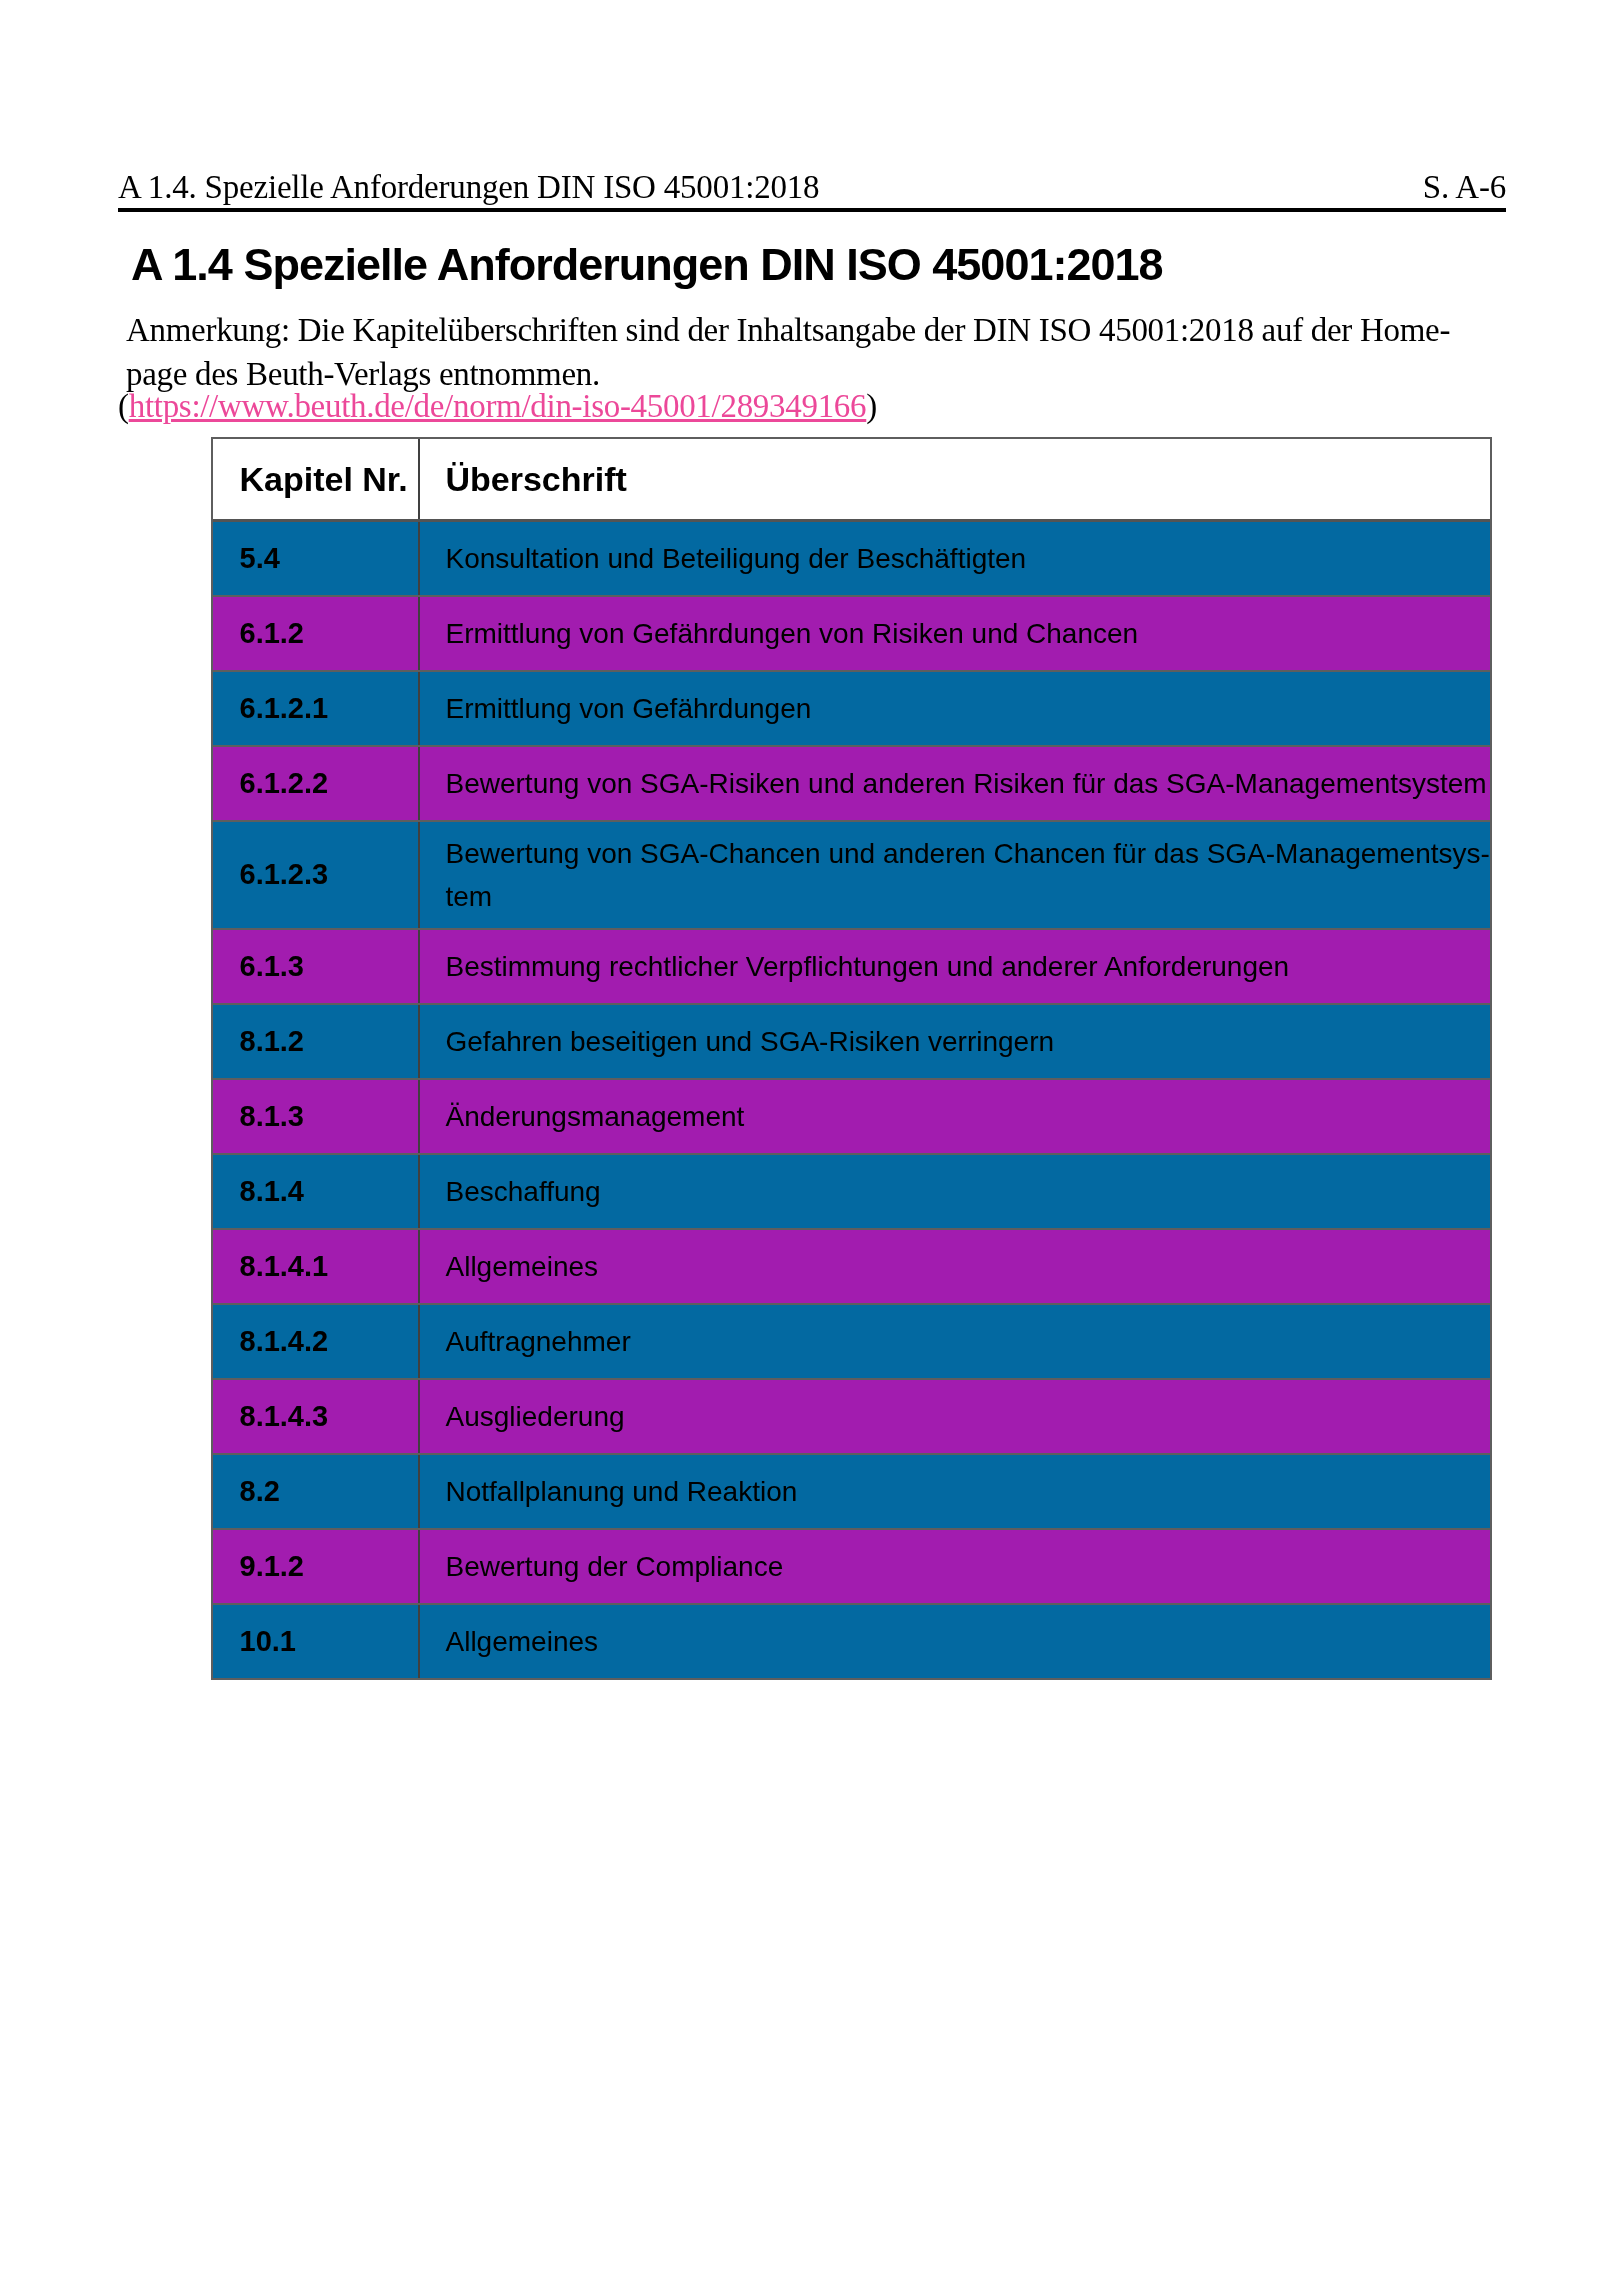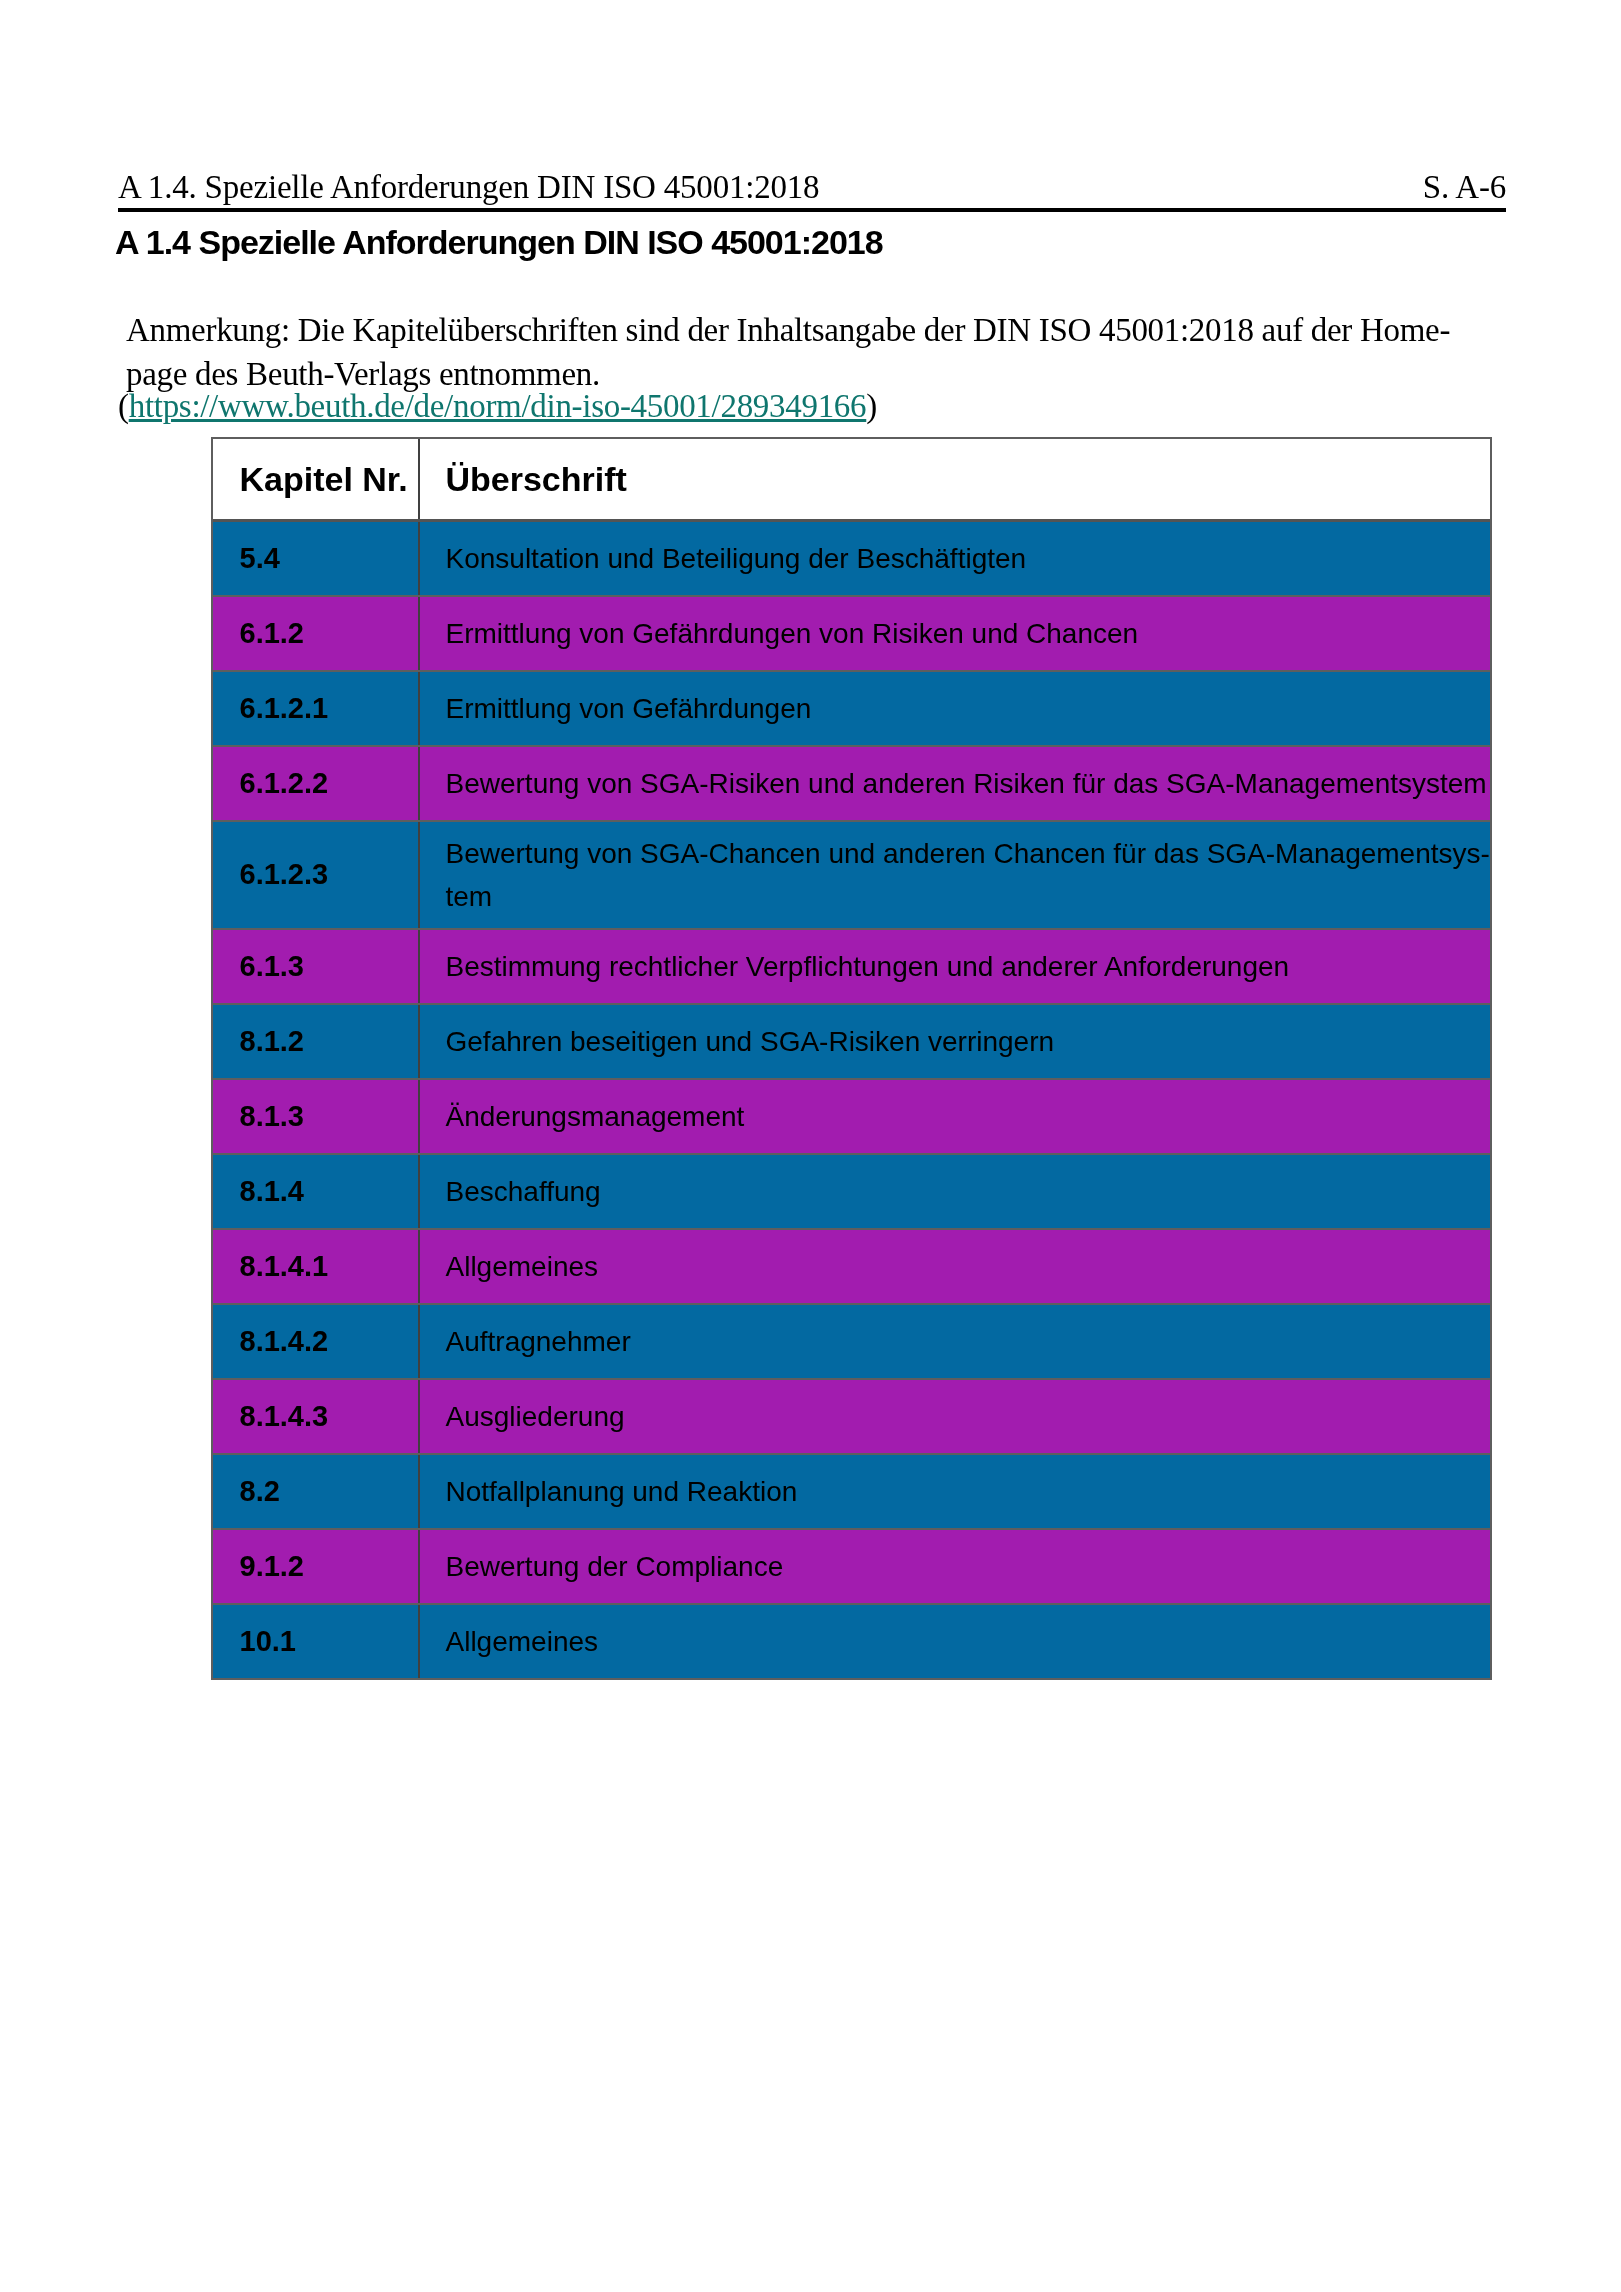--- a/index.html
+++ b/index.html
@@ -16,39 +16,39 @@
     display:flex;justify-content:space-between;align-items:baseline;
     font-family:"Liberation Serif",serif;font-size:33px;
     letter-spacing:-0.2px;
   }
   .head-rule{
     position:absolute;left:118px;top:208px;width:1388px;height:3.9px;
     background:#000;
   }
   
   .doc-title{
-    position:absolute;left:115px;top:223px;margin:0;
+    position:absolute;left:115px;top:223px;margin:16px;
     font-family:"Liberation Sans",sans-serif;
-    font-weight:bold;font-size:34px;letter-spacing:-1px;
+    font-weight:bold;font-size:45px;letter-spacing:-1px;
     white-space:nowrap;
   }
   
   .note{
     position:absolute;left:118px;top:300px;margin:8px;
     font-family:"Liberation Serif",serif;font-size:33px;
     line-height:44px;letter-spacing:-0.3px;
   }
   .note .line{display:block;white-space:nowrap;}
   .url-line{
     position:absolute;left:118px;top:388px;margin:0;
     font-family:"Liberation Serif",serif;font-size:33px;
     letter-spacing:-0.3px;white-space:nowrap;
   }
   .url-line a{
-    color:#0f766e;text-decoration:underline;cursor:pointer;
+    color:#ec4899;text-decoration:underline;cursor:pointer;
   }
   
   .doc-table{
     position:absolute;left:211px;top:437px;width:1281px;
     border:2px solid #5e5e5e;box-sizing:border-box;
     font-family:"Liberation Sans",sans-serif;
     background:#ffffff;
   }
   .thead{
     display:flex;height:80px;background:#ffffff;

